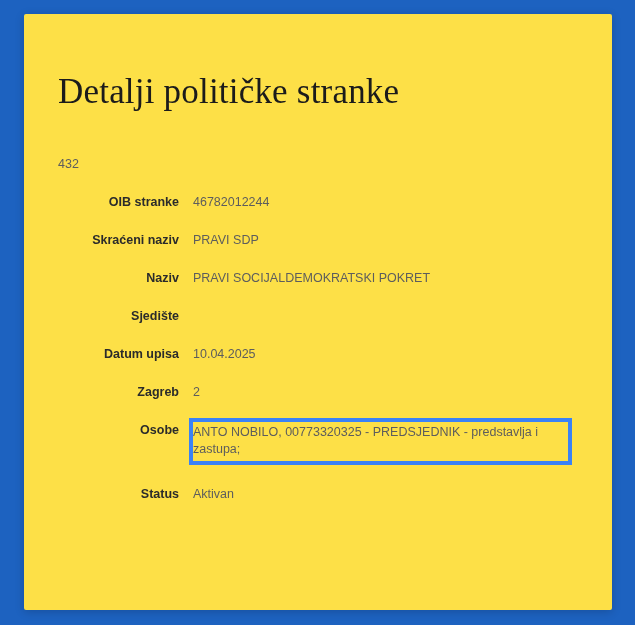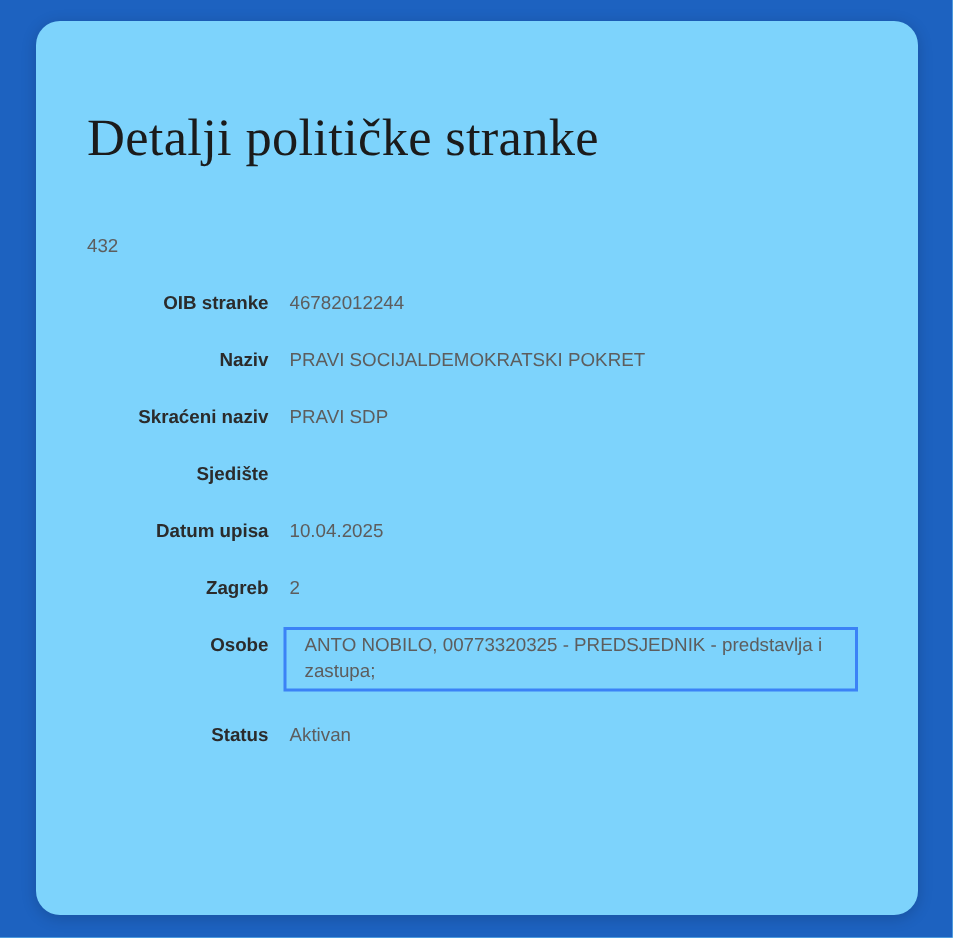--- a/index.html
+++ b/index.html
@@ -12,22 +12,22 @@
     background: #1d62c0;
     font-family: "Liberation Sans", sans-serif;
     overflow: hidden;
   }
   .page-frame {
     position: absolute;
     left: 24px;
     top: 14px;
     width: 588px;
     height: 596px;
-    background: #7dd3fc;
-    border-radius: 16px;
+    background: #fde047;
+    border-radius: 2px;
     box-shadow: 0 2px 10px rgba(0,0,0,0.18);
     overflow: hidden;
   }
   .content {
     padding: 58px 40px 0 34px;
   }
   .page-title {
     font-family: "Liberation Serif", serif;
     font-size: 35px;
     font-weight: 400;
@@ -49,24 +49,24 @@
     color: #2b2b2b;
     padding-right: 14px;
     line-height: 17px;
   }
   .detail-value {
     color: #5d5d5d;
     line-height: 17px;
     position: relative;
   }
   .detail-value.highlighted {
-    border: 2px solid #3b82f6;
+    border: 4px solid #3b82f6;
     margin-left: -4px;
     margin-top: -4px;
-    padding: 2px 4px 3px 12px;
+    padding: 2px 4px 3px 0;
     color: #5d5d5d;
   }
   .map-link {
     color: #b5432c;
     text-decoration: underline;
     margin-left: 4px;
   }
 </style>
 </head>
 <body>
@@ -78,27 +78,27 @@
     <div class="detail-row">
       <div class="detail-value">432</div>
     </div>
 
     <div class="detail-row">
       <div class="detail-label">OIB stranke</div>
       <div class="detail-value">46782012244</div>
     </div>
 
     <div class="detail-row">
-      <div class="detail-label">Naziv</div>
-      <div class="detail-value">PRAVI SOCIJALDEMOKRATSKI POKRET</div>
+      <div class="detail-label">Skraćeni naziv</div>
+      <div class="detail-value">PRAVI SDP</div>
     </div>
 
     <div class="detail-row">
-      <div class="detail-label">Skraćeni naziv</div>
-      <div class="detail-value">PRAVI SDP</div>
+      <div class="detail-label">Naziv</div>
+      <div class="detail-value">PRAVI SOCIJALDEMOKRATSKI POKRET</div>
     </div>
 
     <div class="detail-row">
       <div class="detail-label">Sjedište</div>
     </div>
 
     <div class="detail-row">
       <div class="detail-label">Datum upisa</div>
       <div class="detail-value">10.04.2025</div>
     </div>

